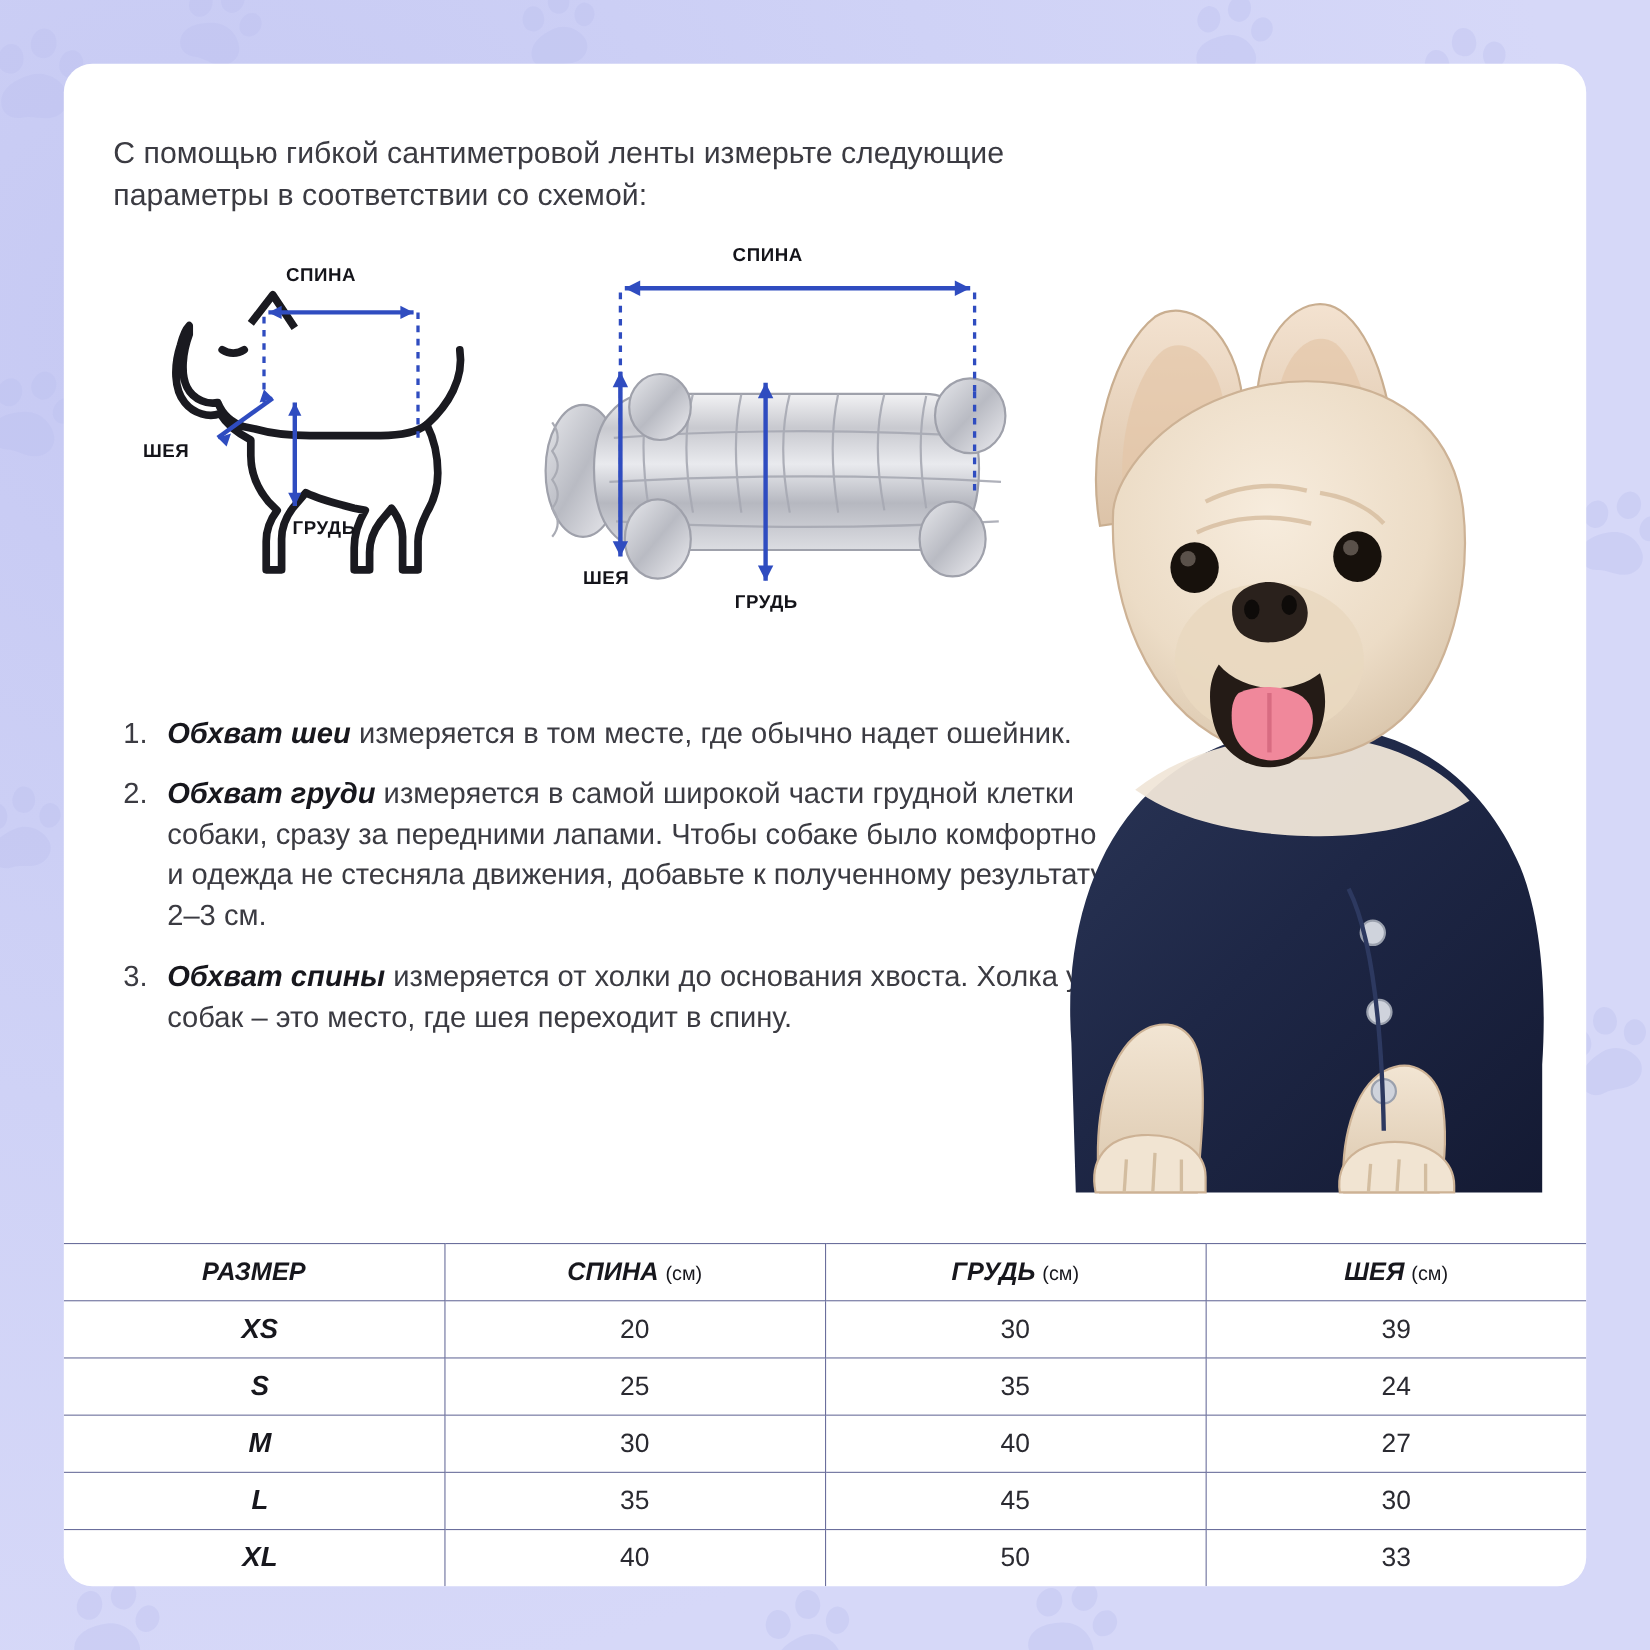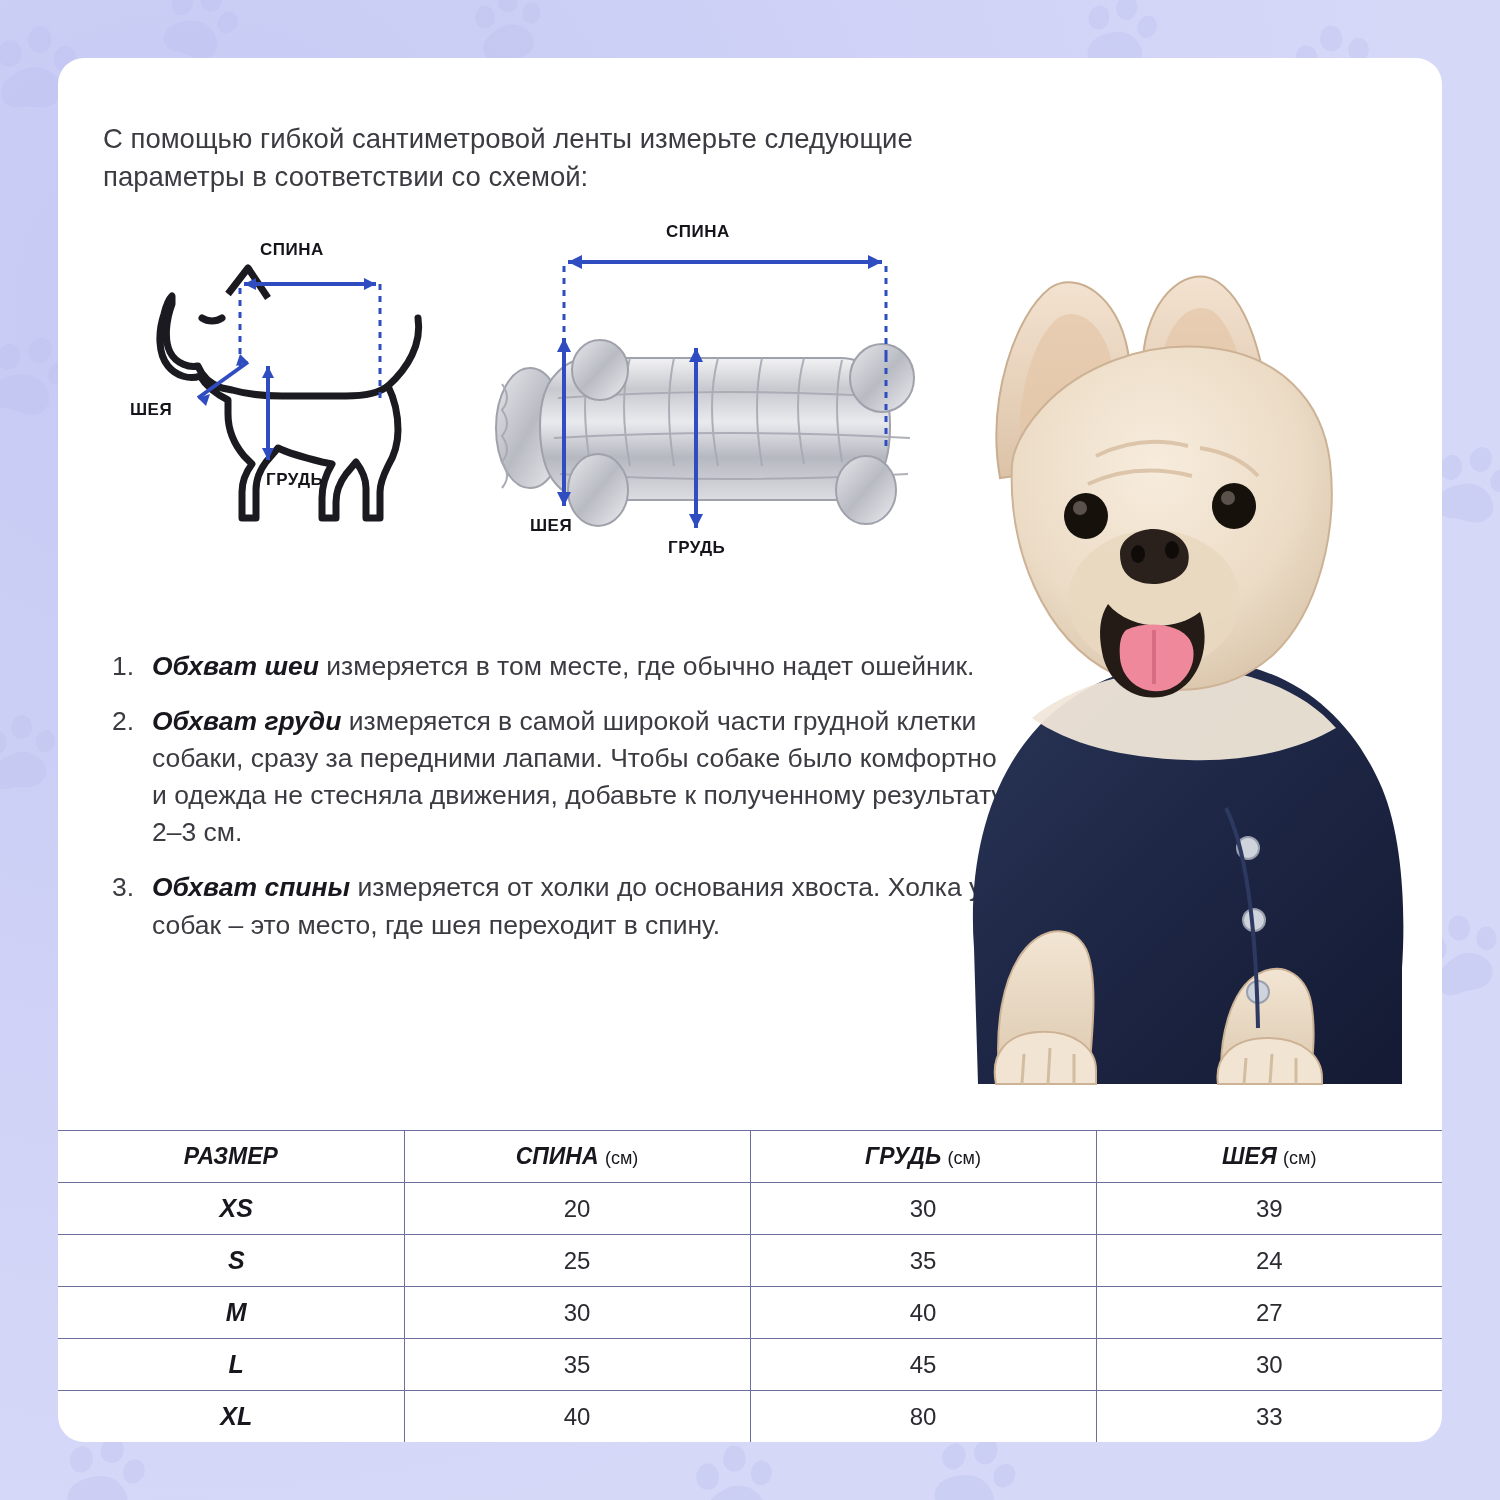--- a/index.html
+++ b/index.html
@@ -489,21 +489,21 @@
           </tr>
           <tr>
             <td>L</td>
             <td>35</td>
             <td>45</td>
             <td>30</td>
           </tr>
           <tr>
             <td>XL</td>
             <td>40</td>
-            <td>80</td>
+            <td>50</td>
             <td>33</td>
           </tr>
         </tbody>
       </table>
     </div>
 
   </div>
 </div>
 
 </body></html>

